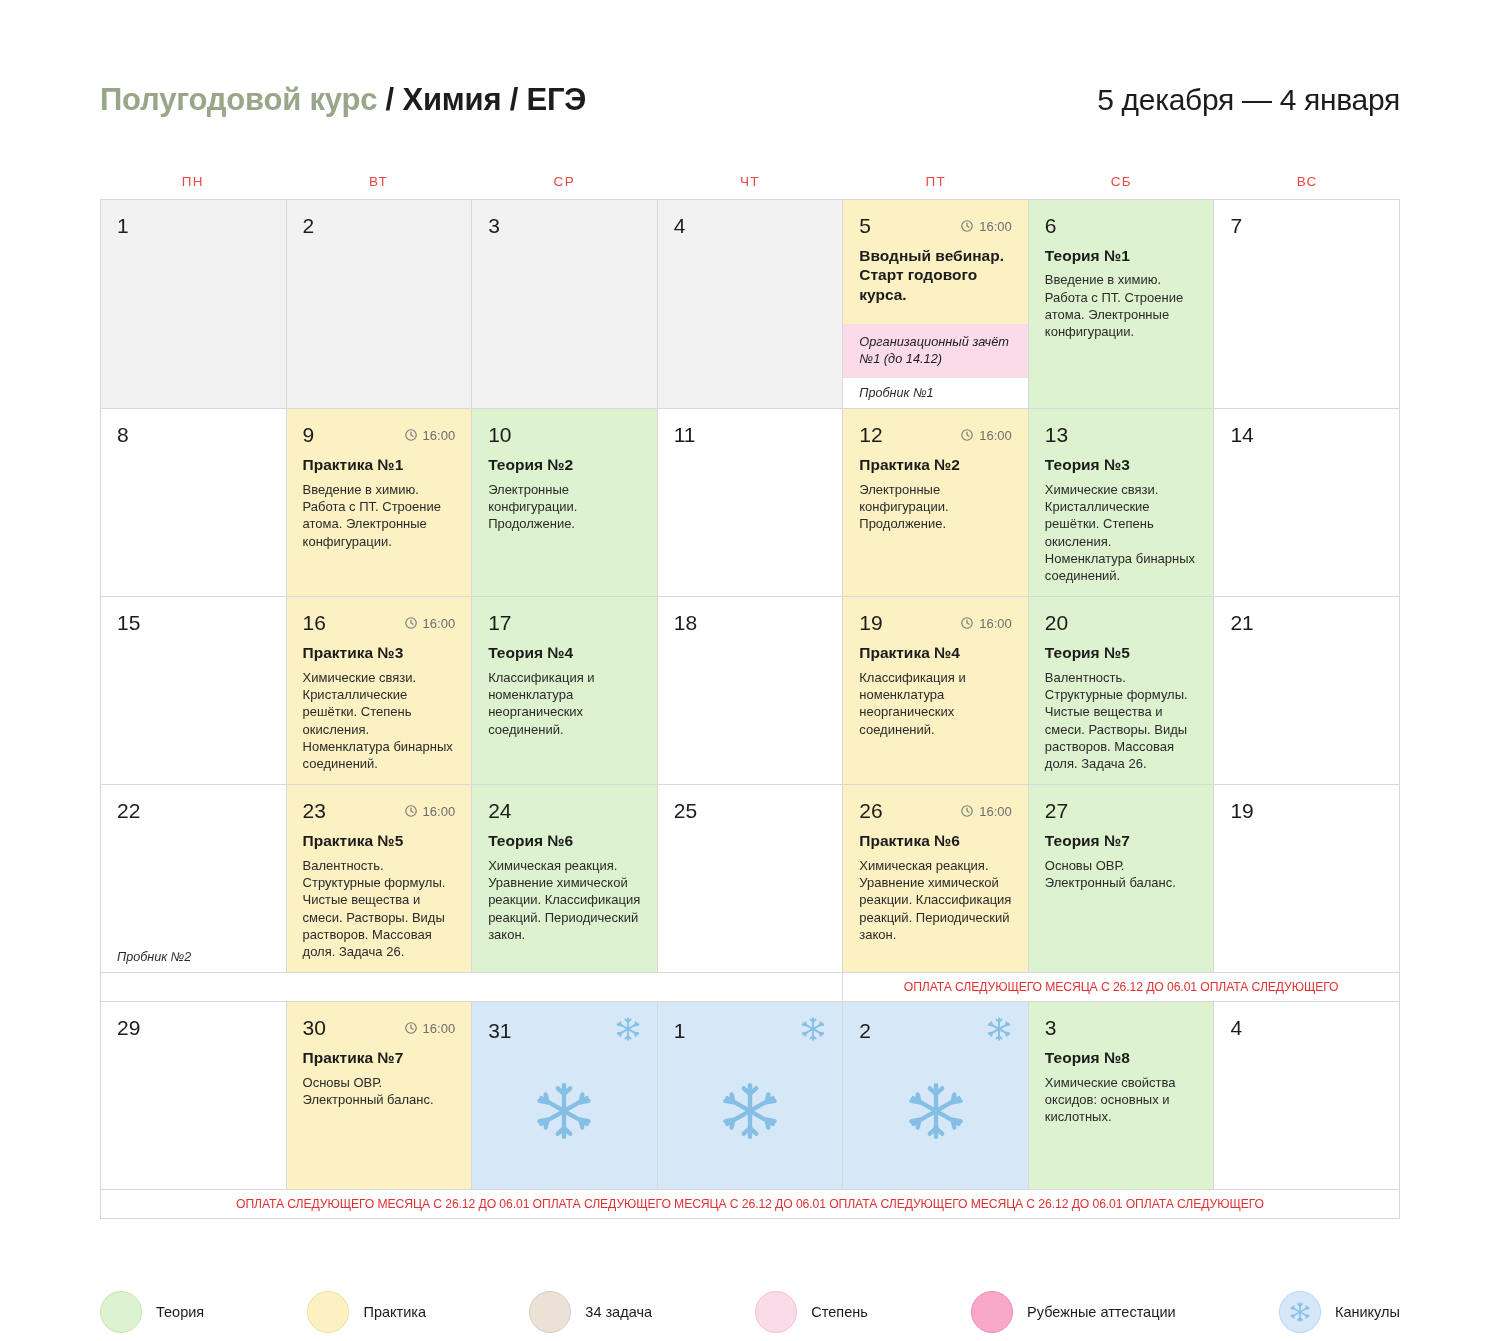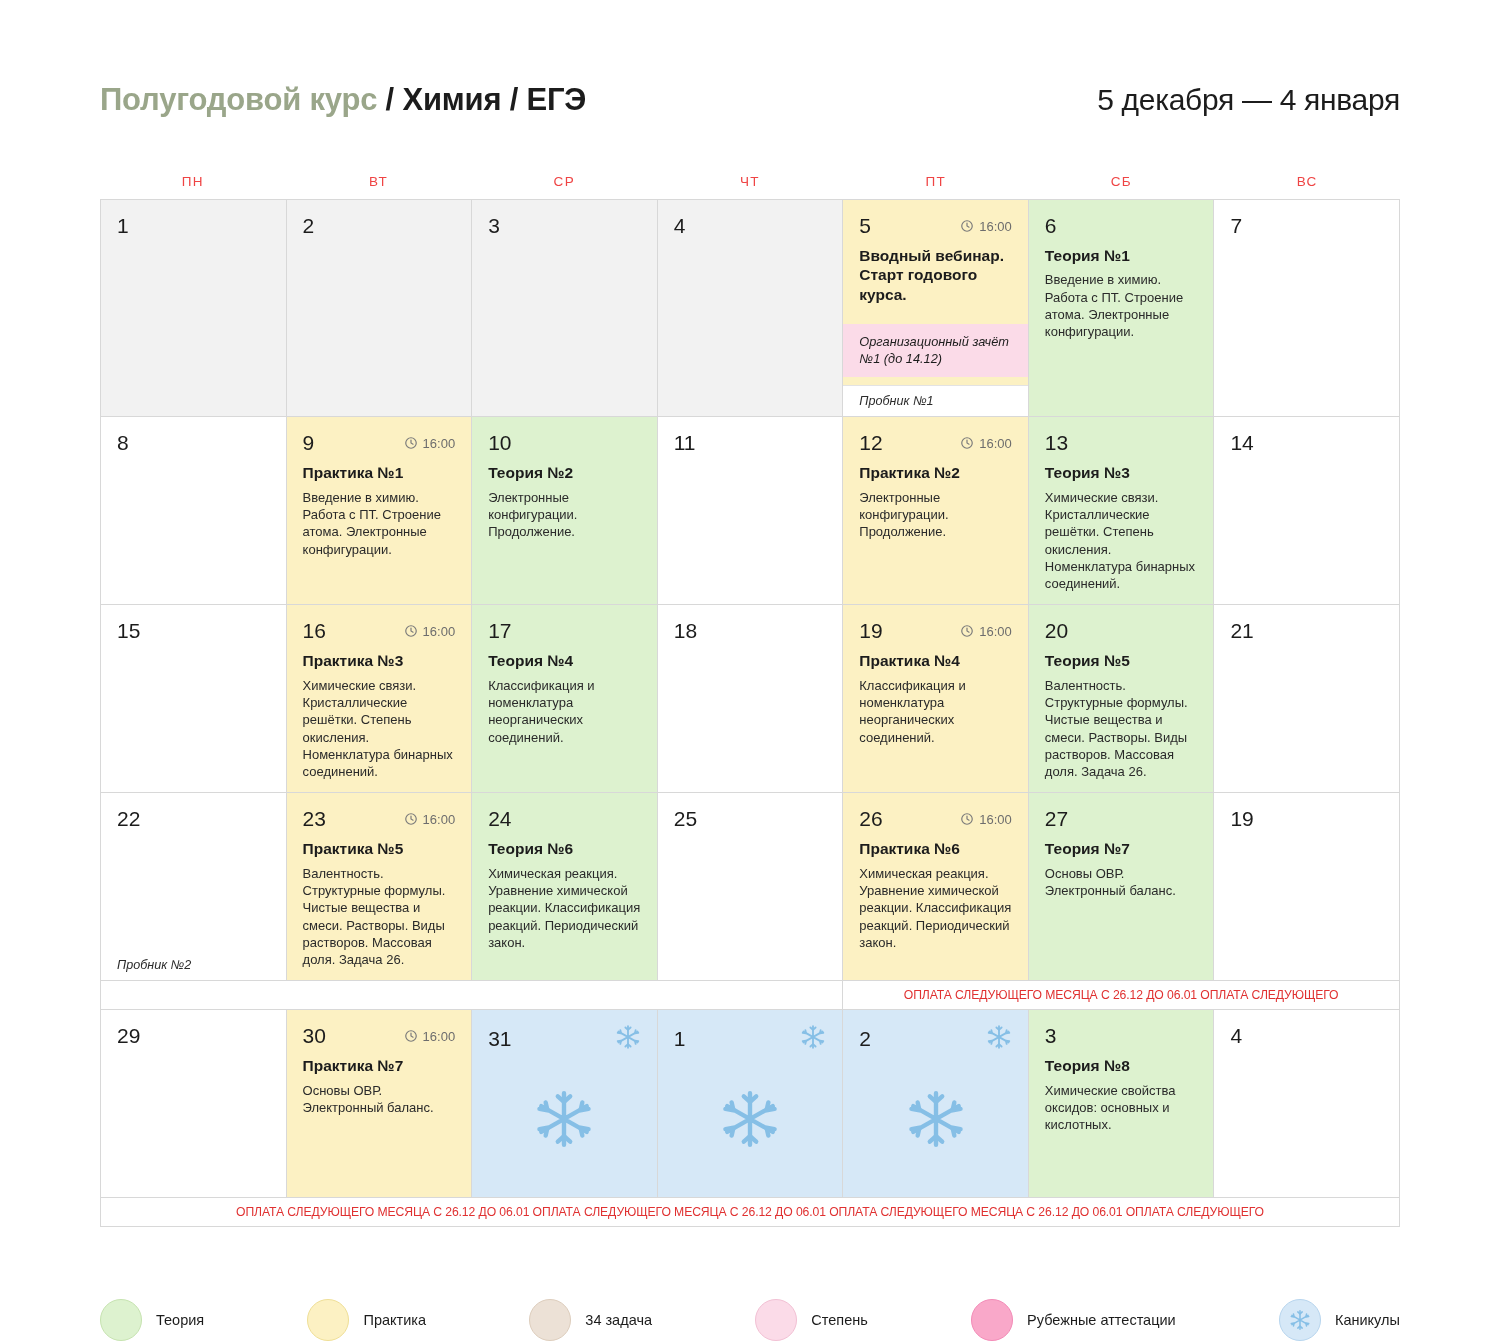--- a/index.html
+++ b/index.html
@@ -69,21 +69,20 @@
   .ev-desc { font-size: 13px; line-height: 1.33; color: #2a2a2a; }
 
   .pink-band {
     background: #fbdbe8; margin: 4px 0 0 0; padding: 10px 16px;
     font-size: 12.8px; font-style: italic; line-height: 1.3;
   }
   .white-band {
     background: #ffffff; padding: 8px 16px;
     font-size: 12.6px; font-style: italic; color: #2b2b2b;
     border-top: 1px solid #e3e3e3;
-    margin-top: 8px;
   }
   .white-band.noborder { border-top: none; }
 
   .snow {
     flex: 1 1 auto; display: flex; align-items: center; justify-content: center;
     padding-bottom: 14px;
   }
 
   
   .pay-row {

